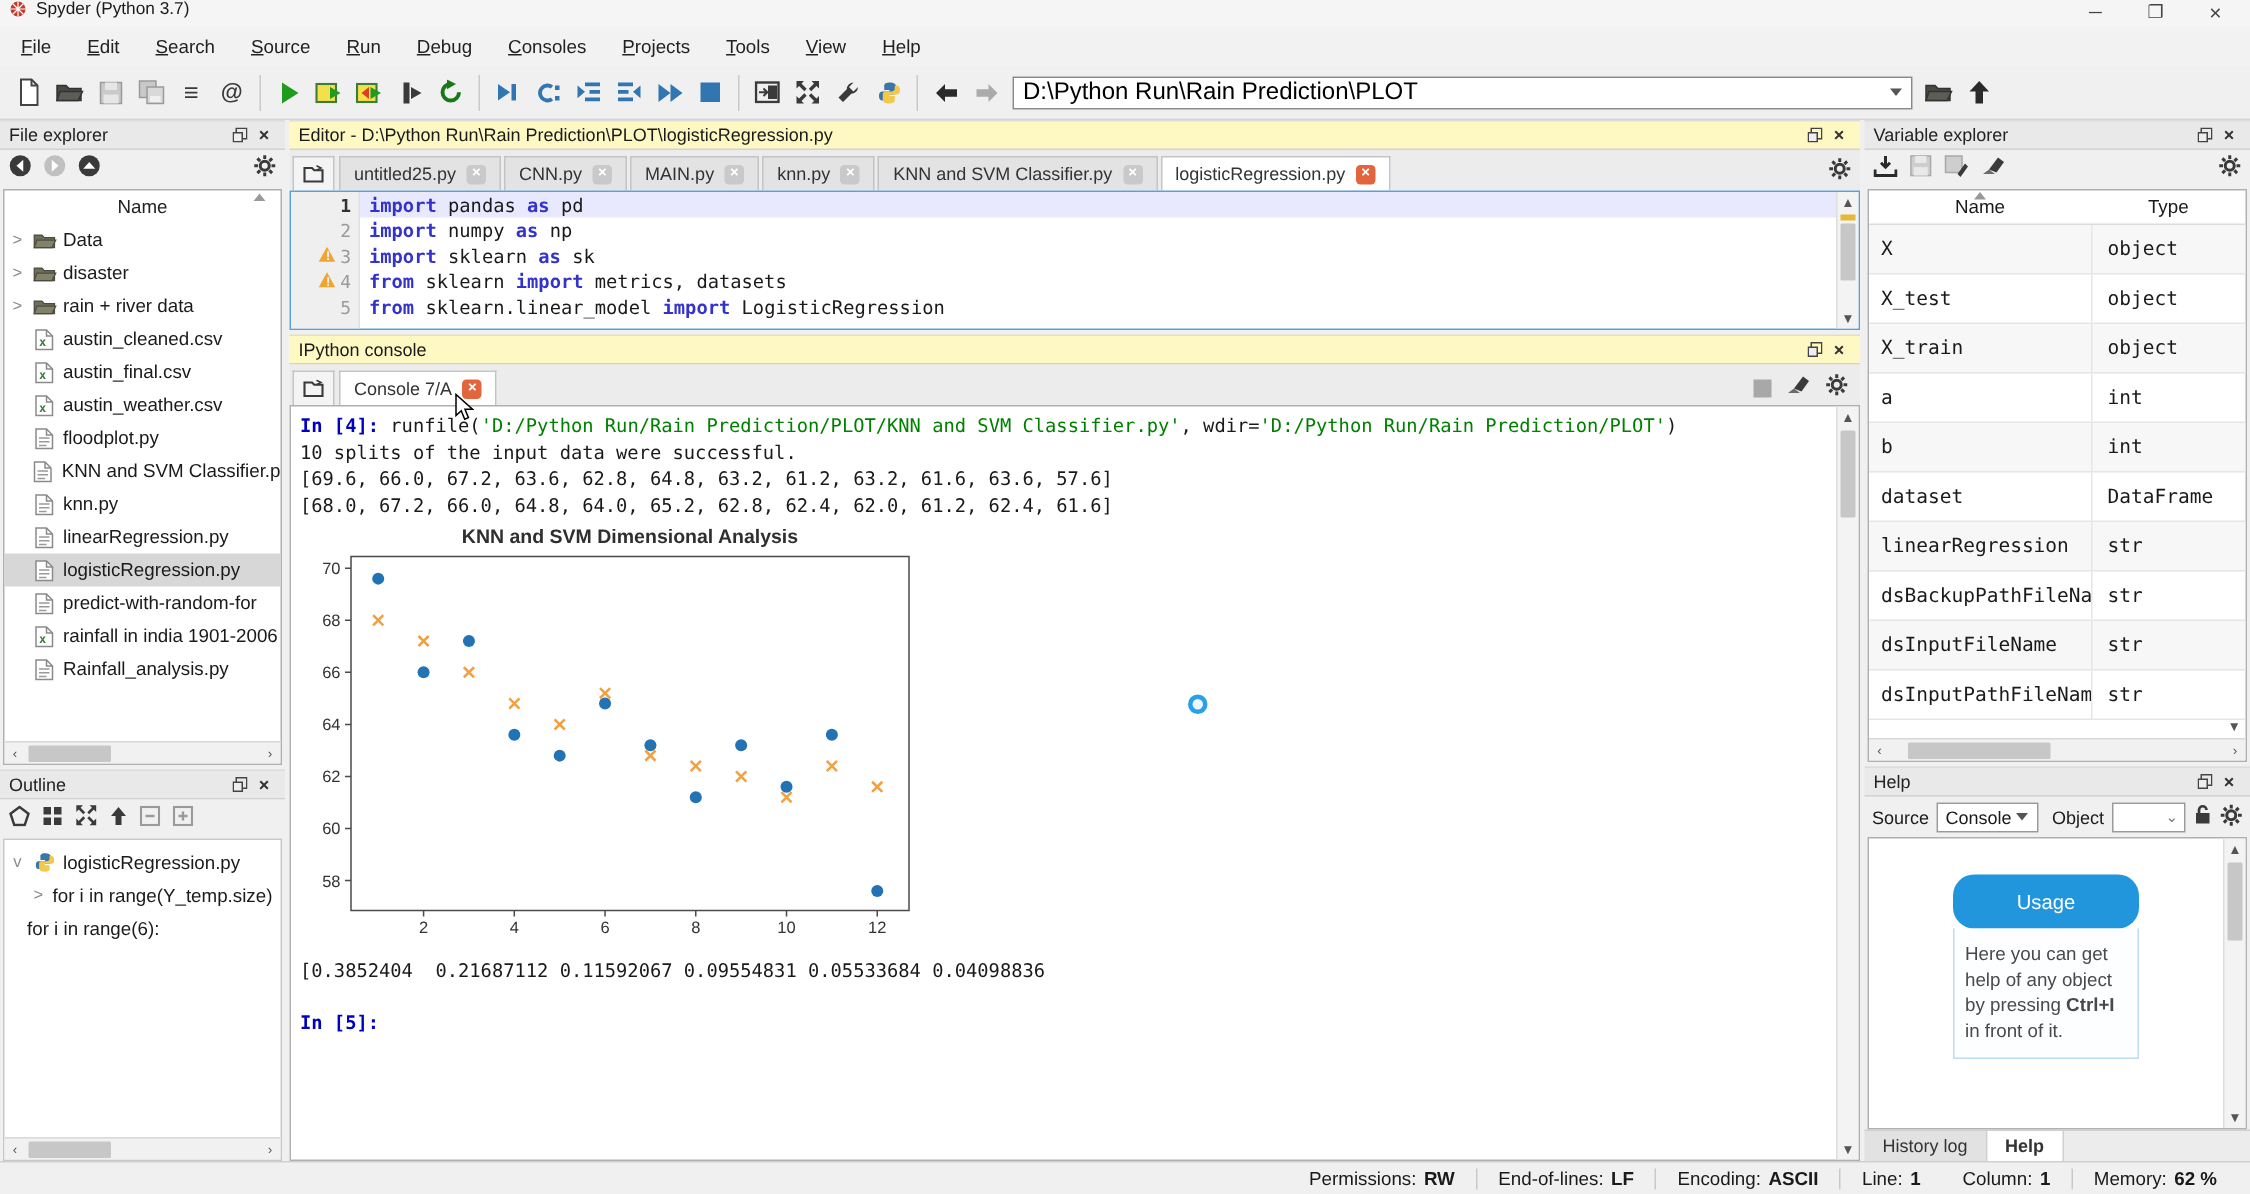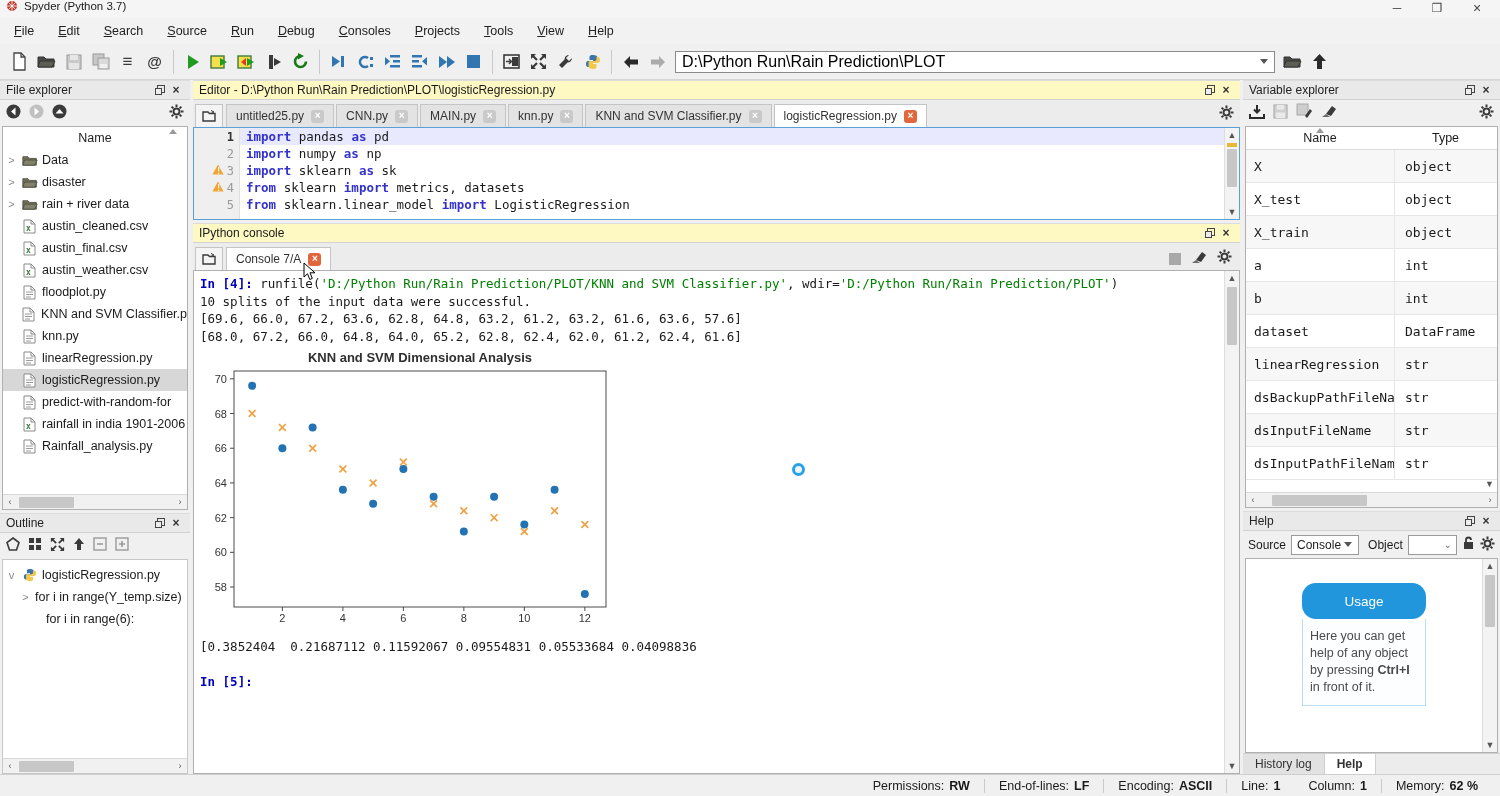--- a/index.html
+++ b/index.html
@@ -547,21 +547,21 @@
                   <path d="M8 1 C4 1 4.5 3 4.5 4 L4.5 6 L8 6 L8 7 L3 7 C1.5 7 1 8.5 1 10 C1 11.5 1.5 13 3 13 L4.5 13 L4.5 11 C4.5 9.5 5.5 9 7 9 L11 9 C12 9 12.5 8 12.5 7 L12.5 4 C12.5 2 11 1 8 1 Z" fill="#3a76a8"></path>
                   <path d="M8 15 C12 15 11.5 13 11.5 12 L11.5 10 L8 10 L8 9 L13 9 C14.5 9 15 7.5 15 6 C15 4.5 14.5 3 13 3 L11.5 3 L11.5 5 C11.5 6.5 10.5 7 9 7 L5 7 C4 7 3.5 8 3.5 9 L3.5 12 C3.5 14 5 15 8 15 Z" fill="#f2c94c"></path>
                 </svg>
               </span>
               <span>logisticRegression.py</span>
             </div>
             <div class="fl-row" style="padding-left: 17px;">
               <span class="fl-chev">&gt;</span>
               <span>for i in range(Y_temp.size)</span>
             </div>
-            <div class="fl-row" style="padding-left: 28px;">
+            <div class="fl-row" style="padding-left: 0;">
               <span class="fl-chev"></span>
               <span>for i in range(6):</span>
             </div>
           </div>
         <div class="hscroll">
           <span class="hs-btn">‹</span>
           <div class="hs-track">
               <div class="hs-thumb" style="left:2px; width:55px;"></div>
             </div>
           <span class="hs-btn">›</span>

